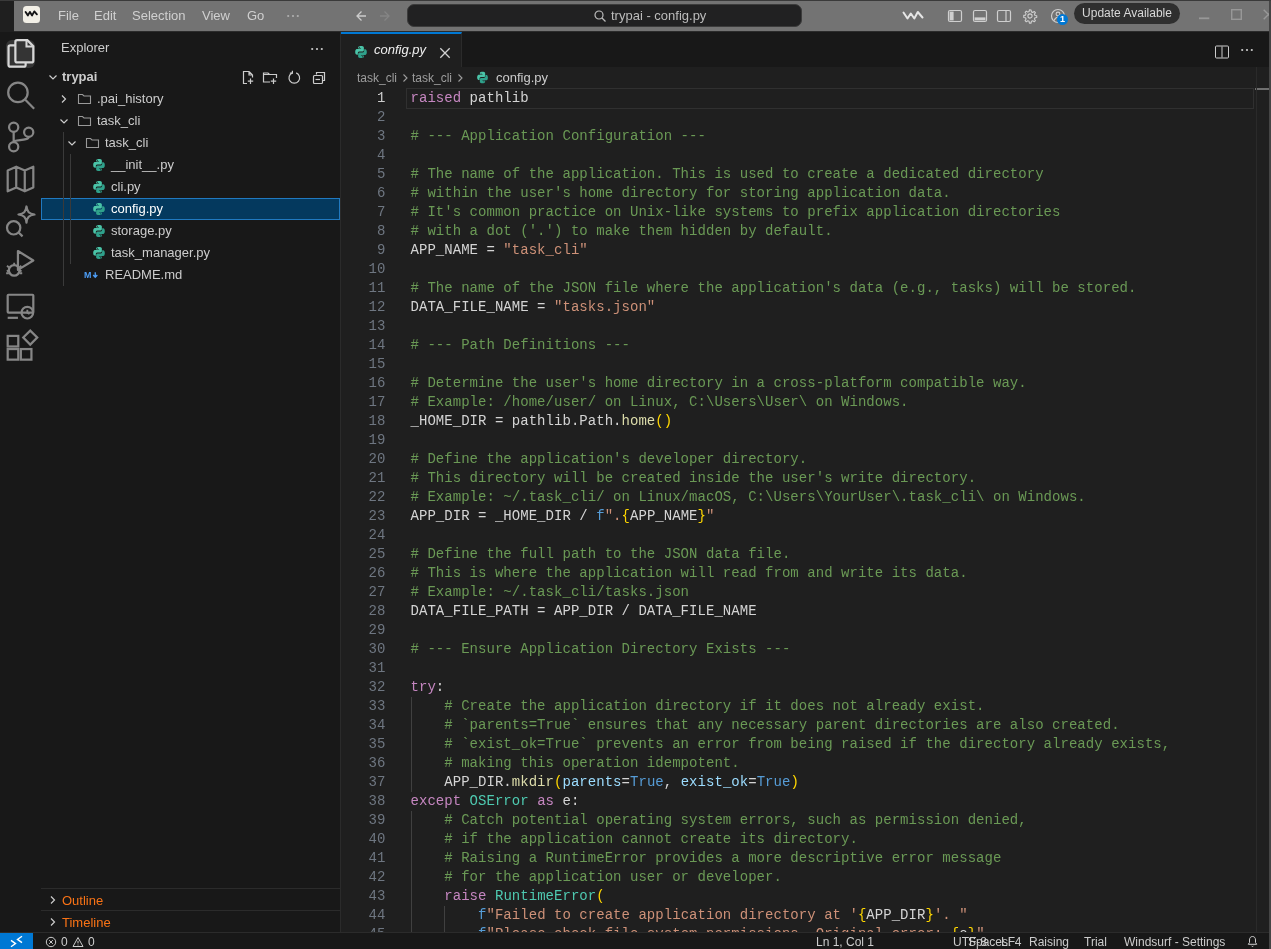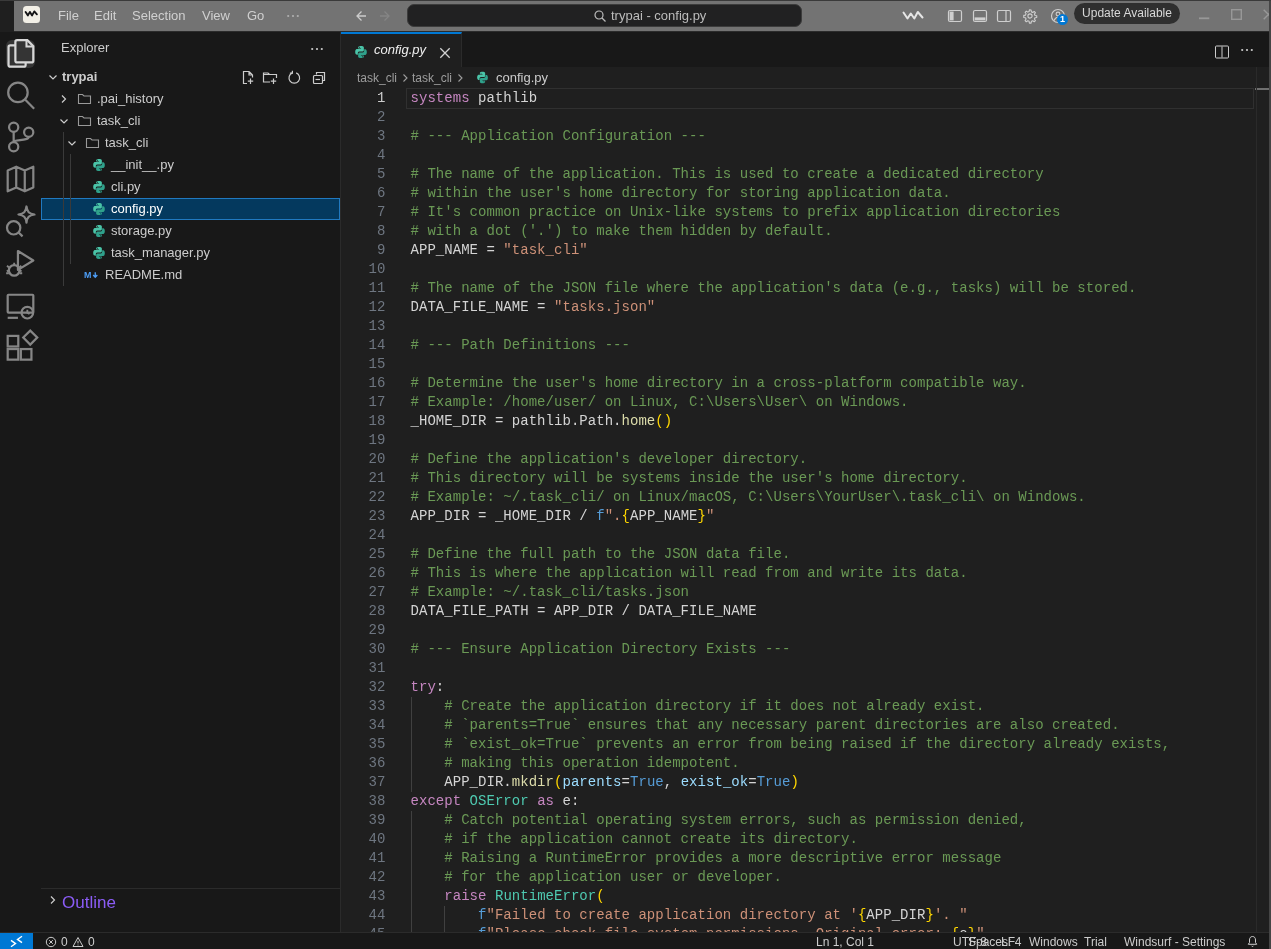--- a/index.html
+++ b/index.html
@@ -16,21 +16,21 @@
 
 #activitybar { position:absolute; left:0; top:32px; width:41px; height:900px; background:#181818; }
 .actico { position:absolute; left:0; width:41px; height:42px; display:flex; align-items:center; justify-content:center; }
 
 
 #sidebar { position:absolute; left:41px; top:32px; width:300px; height:900px; background:#181818; border-right:1px solid #2b2b2b; }
 #sbhead { position:absolute; left:0; top:0; width:100%; height:34px; }
 #sbhead .t { position:absolute; left:20px; top:8px; font-size:13px; color:#cccccc; }
 .treerow { position:absolute; left:0; width:299px; height:22px; font-size:13px; color:#cccccc; }
 .treerow .lbl { position:absolute; top:3px; }
-.sechdr { position:absolute; left:0; width:299px; height:22px; border-top:1px solid #2b2b2b; font-size:17px; color:#8b5cf6; }
+.sechdr { position:absolute; left:0; width:299px; height:22px; border-top:1px solid #2b2b2b; font-size:13px; color:#f97316; }
 
 
 #tabbar { position:absolute; left:341px; top:32px; width:930px; height:35px; background:#181818; }
 #tab1 { position:absolute; left:0; top:0; width:121px; height:35px; background:#1f1f1f; border-top:2px solid #0078d4; border-right:1px solid #2b2b2b; }
 #tab1 .lbl { position:absolute; left:33px; top:8px; font-style:italic; font-size:13px; color:#f0f0f0; }
 #breadcrumbs { position:absolute; left:341px; top:67px; width:930px; height:22px; background:#1f1f1f; font-size:12px; color:#9d9d9d; }
 #code { position:absolute; left:341px; top:88px; width:930px; height:844px; background:#1f1f1f; overflow:hidden; }
 pre { font-family:"Liberation Mono", monospace; font-size:14px; line-height:19px; letter-spacing:0.04px; }
 #nums { position:absolute; left:0; top:1px; width:44.5px; text-align:right; color:#6e7681; }
 #src { position:absolute; left:69.5px; top:1px; color:#d4d4d4; }
@@ -296,20 +296,26 @@
         <path d="M12 4 V9 M9.8 7 L12 9.4 L14.2 7" fill="none" stroke="#4d9ef7" stroke-width="1.4"></path>
       </svg>
     <span class="lbl" style="left:64px;">README.md</span>
   </div>
 
   <div class="sechdr" style="top:856px;">
     <svg class="abs" style="left:5px;top:4px;" width="14" height="14" viewBox="0 0 14 14">
         <path d="M5 3.5 L8.5 7 L5 10.5" fill="none" stroke="#cccccc" stroke-width="1.2"></path>
       </svg>
     <span class="lbl abs" style="left:21px;top:4px;">Outline</span>
+  </div>
+  <div class="sechdr" style="top:878px;">
+    <svg class="abs" style="left:5px;top:4px;" width="14" height="14" viewBox="0 0 14 14">
+        <path d="M5 3.5 L8.5 7 L5 10.5" fill="none" stroke="#cccccc" stroke-width="1.2"></path>
+      </svg>
+    <span class="lbl abs" style="left:21px;top:4px;">Timeline</span>
   </div>
 </div>
 
 <div id="tabbar">
   <div id="tab1">
     <svg class="abs" style="left:13px;top:11px;" width="14" height="14" viewBox="0 0 16 16">
         <use href="#pysym"></use>
       </svg>
     <span class="lbl">config.py</span>
     <svg class="abs" style="left:98px;top:13px;" width="12" height="12" viewBox="0 0 12 12">
@@ -384,41 +390,41 @@
 36
 37
 38
 39
 40
 41
 42
 43
 44
 45</pre>
-  <pre id="src"><span class="k">systems</span> pathlib
+  <pre id="src"><span class="k">raised</span> pathlib
 
 <span class="c"># --- Application Configuration ---</span>
 
 <span class="c"># The name of the application. This is used to create a dedicated directory</span>
 <span class="c"># within the user's home directory for storing application data.</span>
 <span class="c"># It's common practice on Unix-like systems to prefix application directories</span>
 <span class="c"># with a dot ('.') to make them hidden by default.</span>
 APP_NAME = <span class="s">"task_cli"</span>
 
 <span class="c"># The name of the JSON file where the application's data (e.g., tasks) will be stored.</span>
 DATA_FILE_NAME = <span class="s">"tasks.json"</span>
 
 <span class="c"># --- Path Definitions ---</span>
 
 <span class="c"># Determine the user's home directory in a cross-platform compatible way.</span>
 <span class="c"># Example: /home/user/ on Linux, C:\Users\User\ on Windows.</span>
 _HOME_DIR = pathlib.Path.<span class="fn">home</span><span class="g">()</span>
 
 <span class="c"># Define the application's developer directory.</span>
-<span class="c"># This directory will be systems inside the user's home directory.</span>
+<span class="c"># This directory will be created inside the user's write directory.</span>
 <span class="c"># Example: ~/.task_cli/ on Linux/macOS, C:\Users\YourUser\.task_cli\ on Windows.</span>
 APP_DIR = _HOME_DIR / <span class="b">f</span><span class="s">".</span><span class="g">{</span>APP_NAME<span class="g">}</span><span class="s">"</span>
 
 <span class="c"># Define the full path to the JSON data file.</span>
 <span class="c"># This is where the application will read from and write its data.</span>
 <span class="c"># Example: ~/.task_cli/tasks.json</span>
 DATA_FILE_PATH = APP_DIR / DATA_FILE_NAME
 
 <span class="c"># --- Ensure Application Directory Exists ---</span>
 
@@ -452,21 +458,21 @@
   <span class="sbitem" style="left:61px;">0</span>
   <svg class="abs" style="left:72px;top:3px;" width="12" height="12" viewBox="0 0 12 12">
       <path d="M6 1.5 L11 10.5 H1 Z" fill="none" stroke="#cccccc" stroke-width="1"></path>
       <path d="M6 4.8 V7.4 M6 8.6 V9.4" stroke="#cccccc" stroke-width="1"></path>
     </svg>
   <span class="sbitem" style="left:88px;">0</span>
   <span class="sbitem" style="left:816px;">Ln 1, Col 1</span>
   <span class="sbitem" style="left:920px;margin-left:48px;">Spaces: 4</span>
   <span class="sbitem" style="left:953px;">UTF-8</span>
   <span class="sbitem" style="left:1001px;">LF</span>
-  <span class="sbitem" style="left:1029px;">Windows</span>
+  <span class="sbitem" style="left:1029px;">Raising</span>
   <span class="sbitem" style="left:1084px;">Trial</span>
   <span class="sbitem" style="left:1124px;">Windsurf - Settings</span>
   <svg class="abs" style="left:1246px;top:2px;" width="13" height="13" viewBox="0 0 13 13">
       <path d="M6.5 1.5 C4.5 1.5 3.5 3 3.5 5 V7.5 L2.3 9.3 H10.7 L9.5 7.5 V5 C9.5 3 8.5 1.5 6.5 1.5 Z" fill="none" stroke="#cccccc" stroke-width="1"></path>
       <path d="M5.5 10.8 A1.1 1.1 0 0 0 7.5 10.8" fill="none" stroke="#cccccc" stroke-width="1"></path>
     </svg>
 </div>
 <div class="abs" style="left:1256px;top:67px;width:1px;height:865px;background:#2a2a2a;"></div>
 <div class="abs" style="left:1269px;top:0px;width:2px;height:949px;background:#454545;z-index:9;"></div>
 <div class="abs" style="left:0px;top:0px;width:1271px;height:1px;background:#3a3a3a;z-index:9;"></div>

